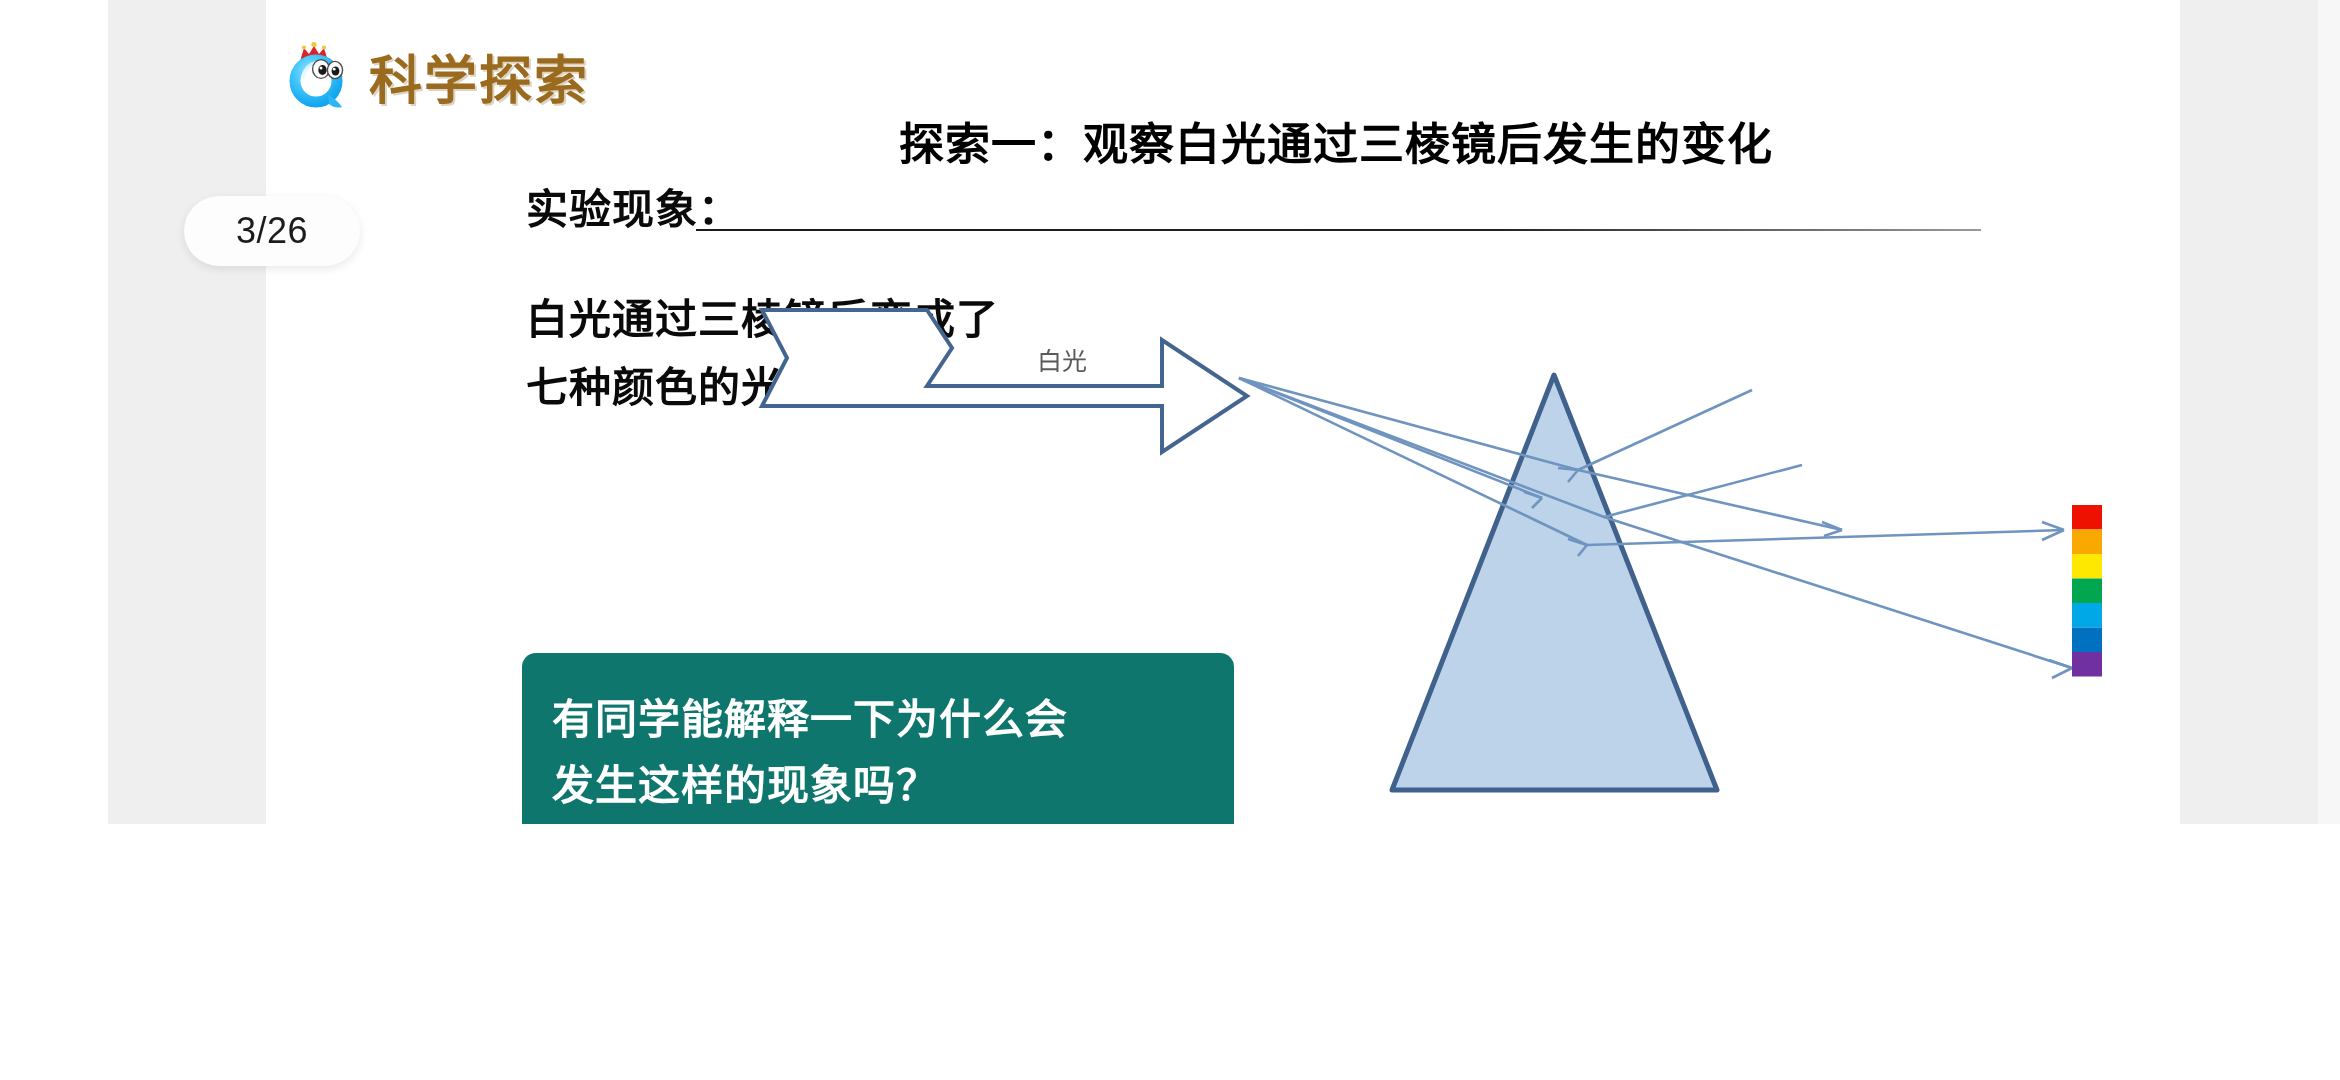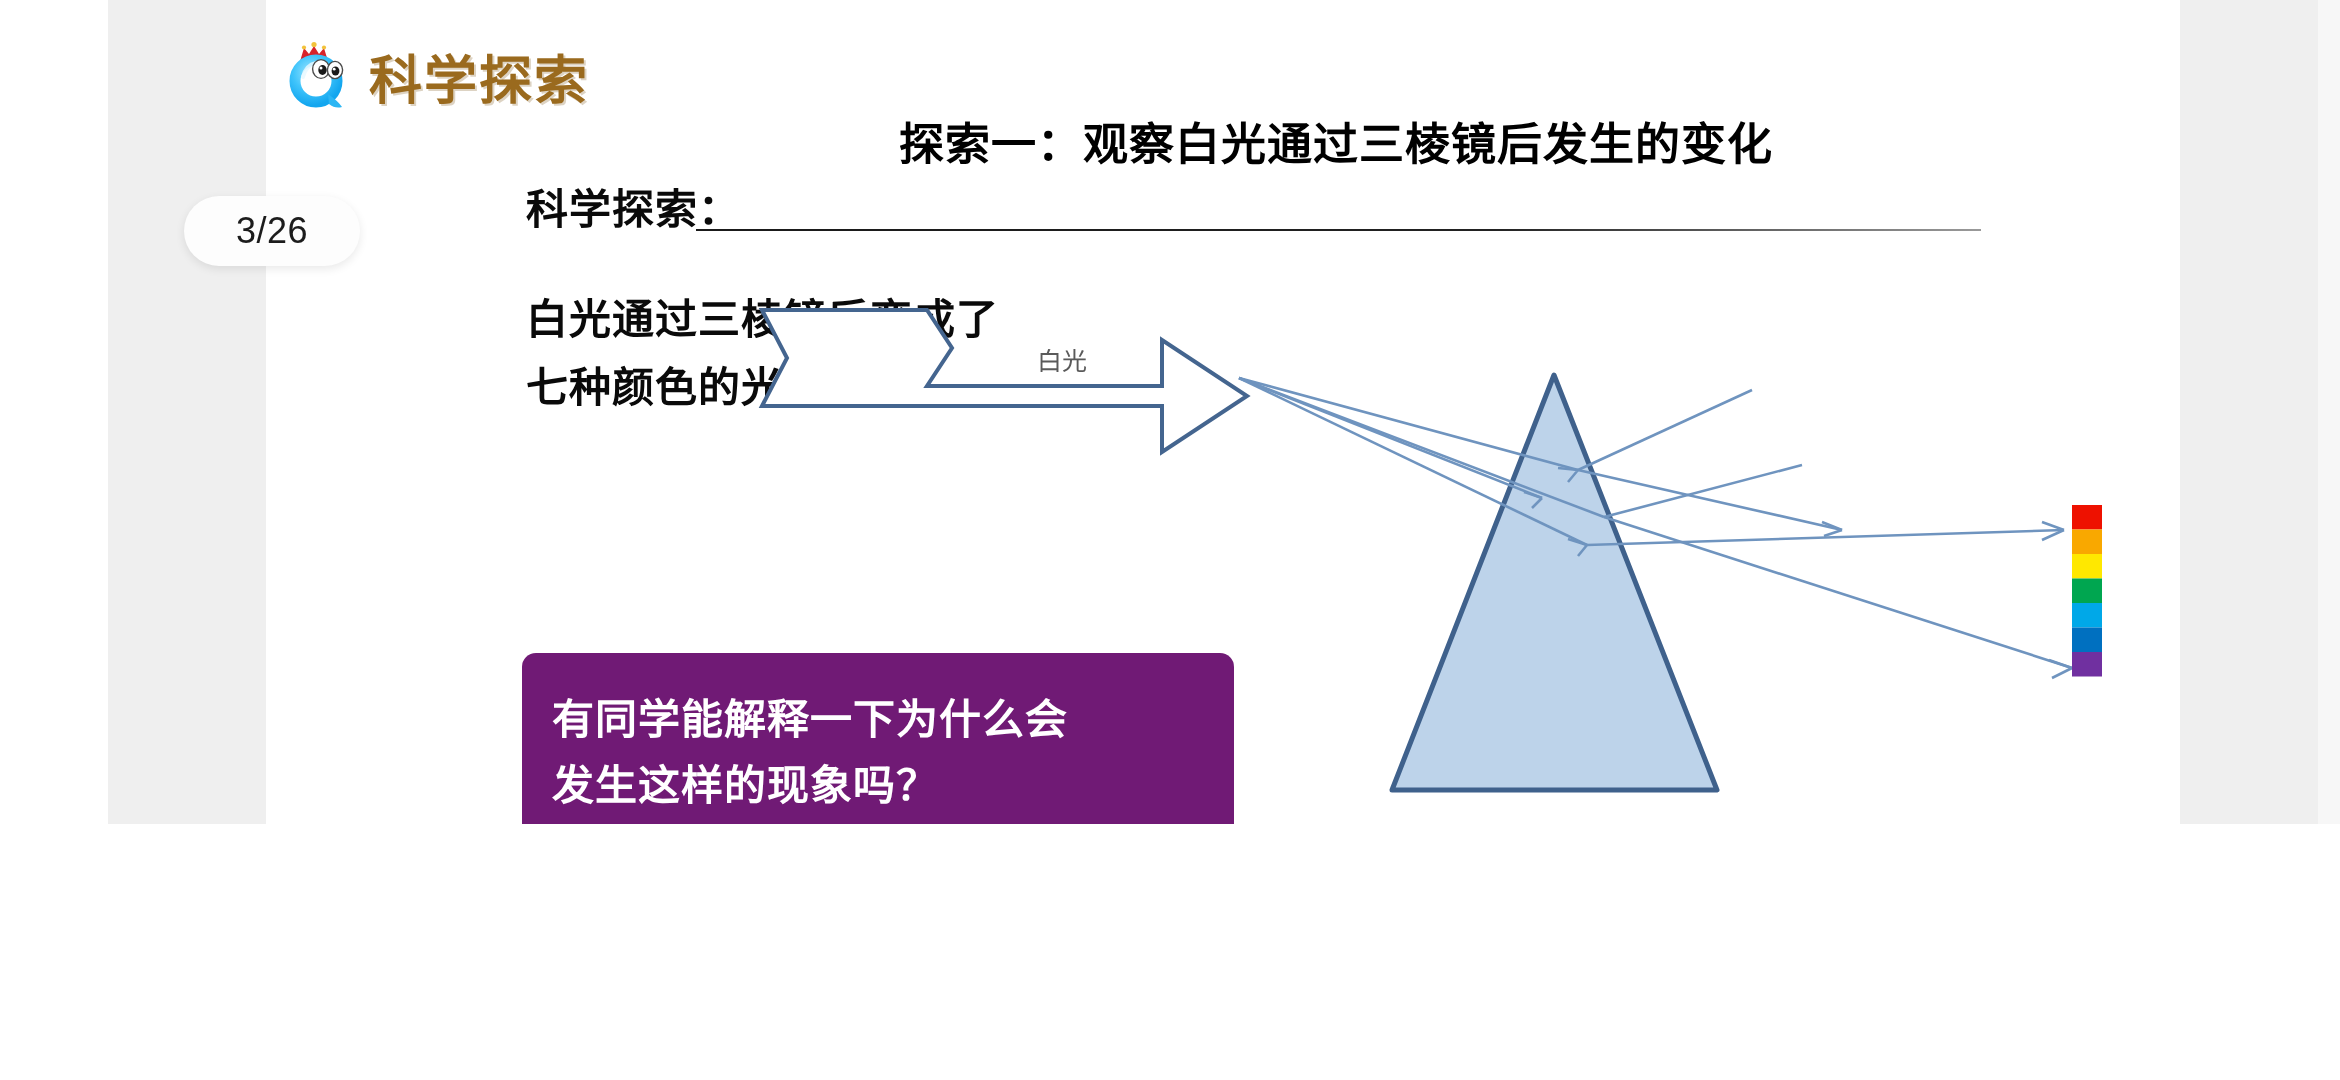--- a/index.html
+++ b/index.html
@@ -150,21 +150,21 @@
     font-family: "DejaVu Sans", "Liberation Sans", sans-serif;
   }
 
   
   .callout {
     position: absolute;
     left: -4px; top: 478px;
     width: 712px;
     box-sizing: border-box;
     padding: 34px 30px 36px 30px;
-    background: #701a75;
+    background: #0f766e;
     border-radius: 14px;
   }
   .callout-line {
     font-size: 42px;
     font-weight: bold;
     color: #ffffff;
     line-height: 1.58;
     letter-spacing: 1px;
     font-family: "DejaVu Sans", "Liberation Sans", sans-serif;
   }
@@ -228,21 +228,21 @@
       <span class="brand-text">科学探索</span>
     </div>
 
     <div class="title-block">
       <div class="title-text">探索一：观察白光通过三棱镜后发生的变化</div>
     </div>
     <div class="title-rule"></div>
 
     <div class="body-copy">
       <div style="position:relative; left:260px; top:0;">
-        <div class="lead-line">科学探索：</div>
+        <div class="lead-line">实验现象：</div>
         <div class="para">
           <div>白光通过三棱镜后变成了</div>
           <div>七种颜色的光。</div>
         </div>
         <div class="callout">
           <div class="callout-line">有同学能解释一下为什么会</div>
           <div class="callout-line">发生这样的现象吗？</div>
         </div>
       </div>
     </div>

